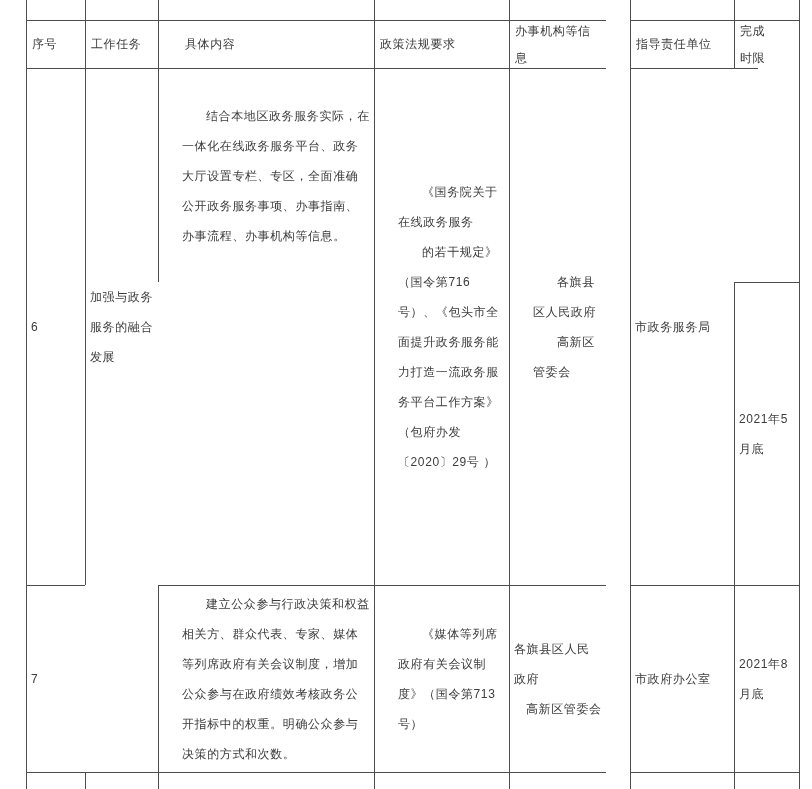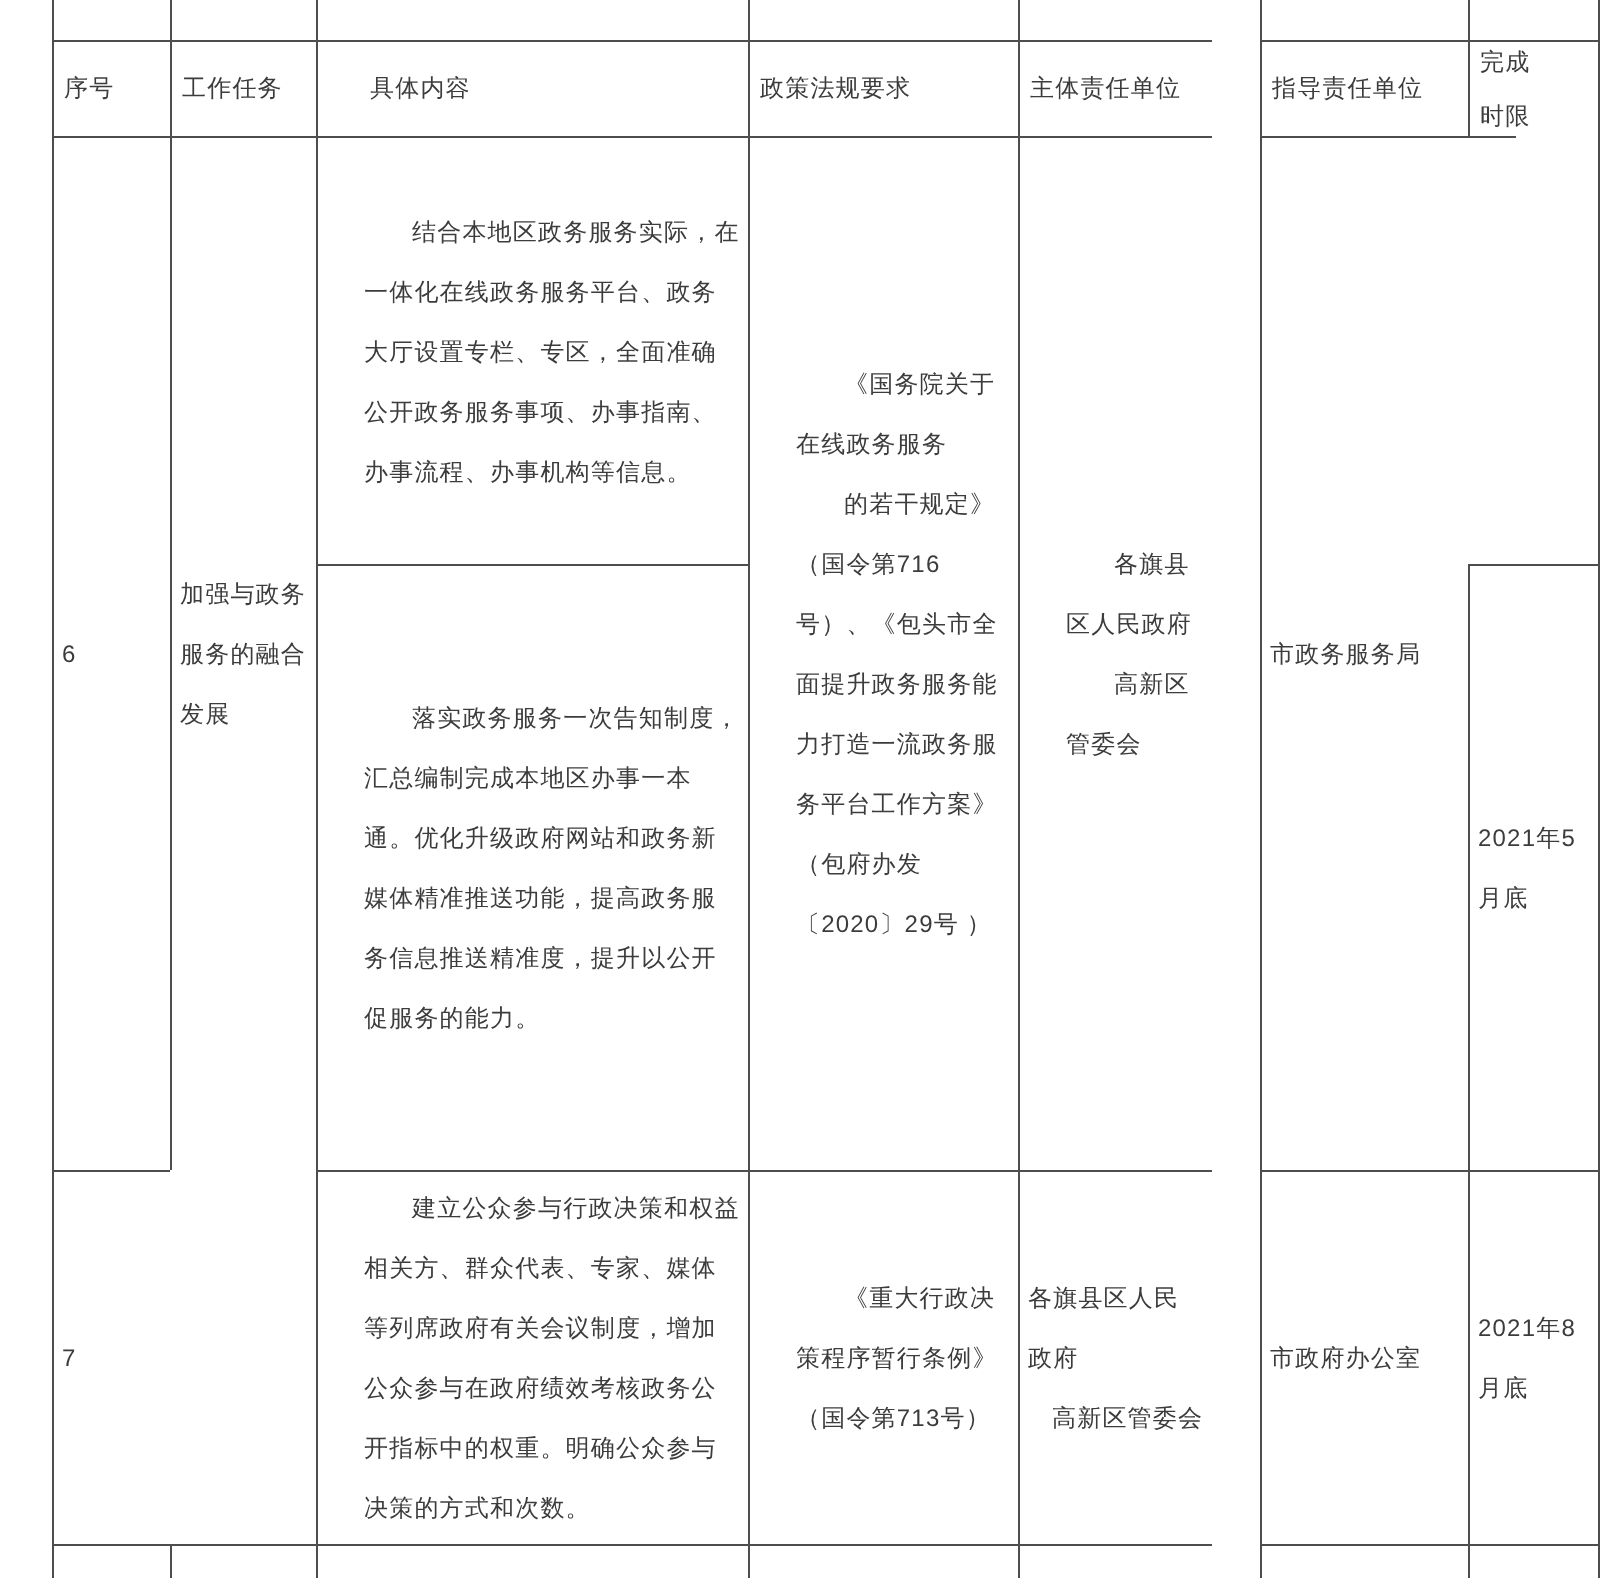--- a/index.html
+++ b/index.html
@@ -71,33 +71,30 @@
     <div class="cell c2 r-top no-top"></div>
     <div class="cell c3 r-top no-top"></div>
     <div class="cell c4 r-top no-top"></div>
     <div class="cell c5 r-top no-top"></div>
     <div class="cell c6 r-top no-top"></div>
 
     <div class="cell hcell c0 r-head">序号</div>
     <div class="cell hcell c1 r-head">工作任务</div>
     <div class="cell hcell c2 r-head pad-lg">具体内容</div>
     <div class="cell hcell c3 r-head">政策法规要求</div>
-    <div class="cell hcell c4 r-head">主体责任单位</div>
+    <div class="cell hcell c4 r-head">办事机构等信息</div>
     <div class="cell hcell c5 r-head">指导责任单位</div>
     <div class="cell hcell c6 r-head pre">完成
 时限</div>
 
     <div class="cell c0 r6">6</div>
     <div class="cell c1 r6">加强与政务服务的融合发展</div>
 
     <div class="cell c2 r6a ind2">
       <p>结合本地区政务服务实际，在一体化在线政务服务平台、政务大厅设置专栏、专区，全面准确公开政务服务事项、办事指南、办事流程、办事机构等信息。</p>
-    </div>
-    <div class="cell c2 r6b ind2">
-      <p>落实政务服务一次告知制度，汇总编制完成本地区办事一本通。优化升级政府网站和政务新媒体精准推送功能，提高政务服务信息推送精准度，提升以公开促服务的能力。</p>
     </div>
 
     <div class="cell c3 r6 ind2">
       <p>《国务院关于在线政务服务</p>
       <p>的若干规定》（国令第716号）、《包头市全面提升政务服务能力打造一流政务服务平台工作方案》（包府办发〔2020〕29号  ）</p>
     </div>
 
     <div class="cell c4 r6 ind2">
       <p>各旗县区人民政府</p>
       <p>高新区管委会</p>
@@ -107,21 +104,21 @@
 
     <div class="cell c6 r6b pre">2021年5月底</div>
 
     <div class="cell c0 r7">7</div>
 
     <div class="cell c2 r7 ind2">
       <p>建立公众参与行政决策和权益相关方、群众代表、专家、媒体等列席政府有关会议制度，增加公众参与在政府绩效考核政务公开指标中的权重。明确公众参与决策的方式和次数。</p>
     </div>
 
     <div class="cell c3 r7 ind2">
-      <p>《重大行政决策程序暂行条例》（国令第713号）</p>
+      <p>《媒体等列席政府有关会议制度》（国令第713号）</p>
     </div>
 
     <div class="cell c4 r7 main7">
       <p>各旗县区人民政府</p>
       <p>高新区管委会</p>
     </div>
 
     <div class="cell c5 r7">市政府办公室</div>
     <div class="cell c6 r7">2021年8月底</div>
 

